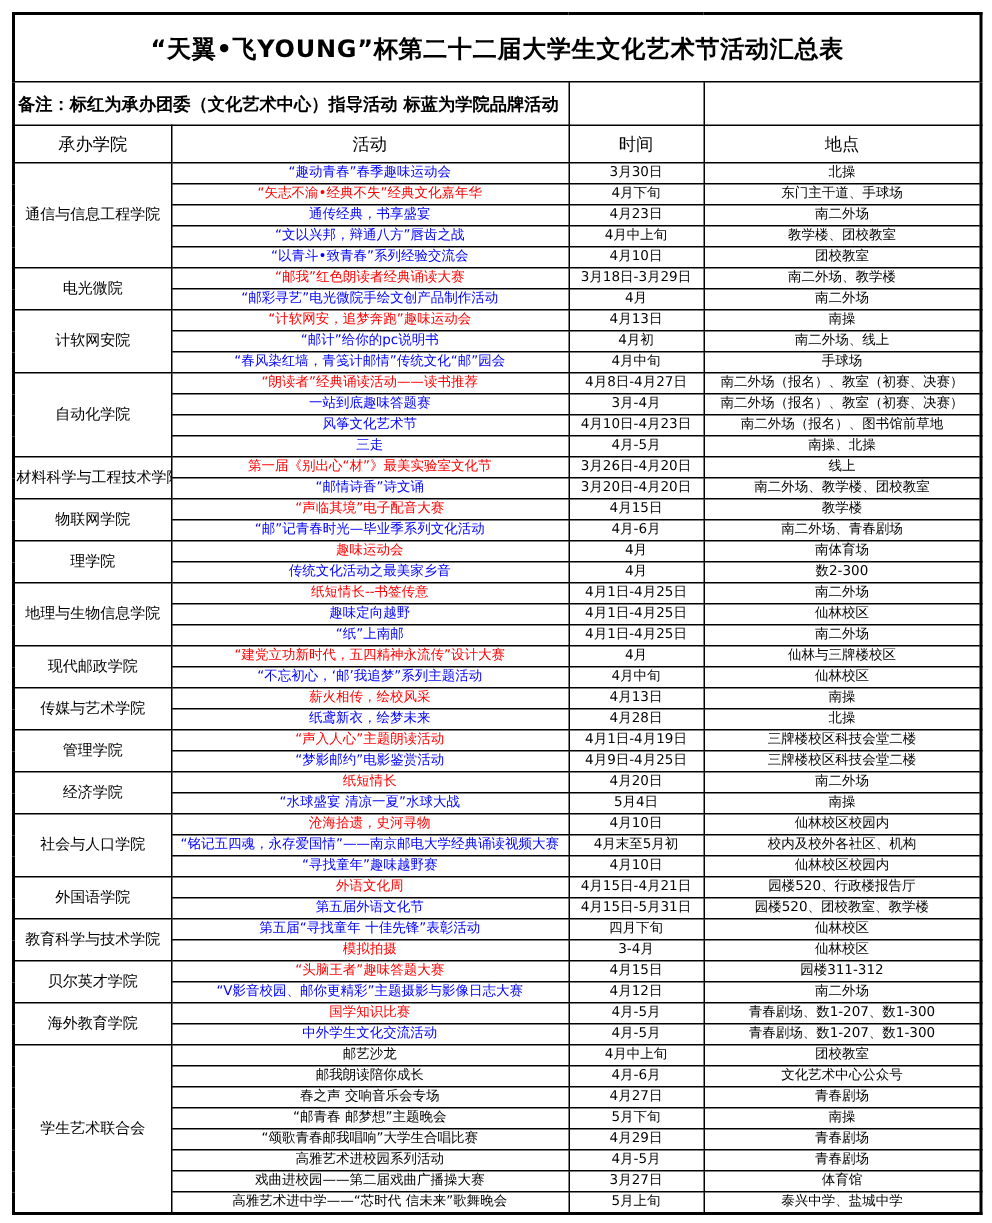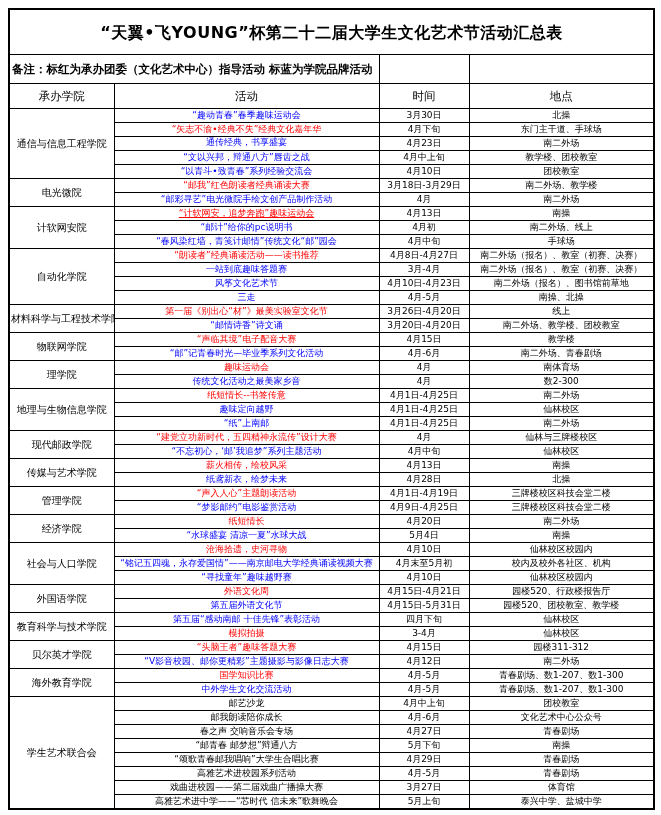--- a/index.html
+++ b/index.html
@@ -49,21 +49,21 @@
           <td style="color: rgb(0, 0, 255);">“趣动青春”春季趣味运动会</td>
           <td>3月30日</td>
           <td>北操</td>
         </tr>
         <tr>
           <td style="color: rgb(255, 0, 0);">“矢志不渝•经典不失”经典文化嘉年华</td>
           <td>4月下旬</td>
           <td>东门主干道、手球场</td>
         </tr>
         <tr>
-          <td style="color: rgb(0, 0, 255); font-family: Liberation Mono, monospace;">通传经典，书享盛宴</td>
+          <td style="color: rgb(0, 0, 255);">通传经典，书享盛宴</td>
           <td>4月23日</td>
           <td>南二外场</td>
         </tr>
         <tr>
           <td style="color: rgb(0, 0, 255);">“文以兴邦，辩通八方”唇齿之战</td>
           <td>4月中上旬</td>
           <td>教学楼、团校教室</td>
         </tr>
         <tr>
           <td style="color: rgb(0, 0, 255);">“以青斗•致青春”系列经验交流会</td>
@@ -76,21 +76,21 @@
           <td>3月18日-3月29日</td>
           <td>南二外场、教学楼</td>
         </tr>
         <tr>
           <td style="color: rgb(0, 0, 255); margin-left: 12px;">“邮彩寻艺”电光微院手绘文创产品制作活动</td>
           <td>4月</td>
           <td>南二外场</td>
         </tr>
         <tr>
           <td rowspan="3" class="college">计软网安院</td>
-          <td style="color: rgb(255, 0, 0); text-decoration: underline;">“计软网安，追梦奔跑”趣味运动会</td>
+          <td style="color: rgb(255, 0, 0);">“计软网安，追梦奔跑”趣味运动会</td>
           <td>4月13日</td>
           <td>南操</td>
         </tr>
         <tr>
           <td style="color: rgb(0, 0, 255);">“邮计”给你的pc说明书</td>
           <td>4月初</td>
           <td>南二外场、线上</td>
         </tr>
         <tr>
           <td style="color: rgb(0, 0, 255);">“春风染红墙，青笺计邮情”传统文化“邮”园会</td>
@@ -233,21 +233,21 @@
           <td>4月15日-4月21日</td>
           <td>园楼520、行政楼报告厅</td>
         </tr>
         <tr>
           <td style="color: rgb(0, 0, 255);">第五届外语文化节</td>
           <td>4月15日-5月31日</td>
           <td>园楼520、团校教室、教学楼</td>
         </tr>
         <tr>
           <td rowspan="2" class="college">教育科学与技术学院</td>
-          <td style="color: rgb(0, 0, 255);">第五届“感动南邮 十佳先锋”表彰活动</td>
+          <td style="color: rgb(0, 0, 255);">第五届“寻找童年 十佳先锋”表彰活动</td>
           <td>四月下旬</td>
           <td>仙林校区</td>
         </tr>
         <tr>
           <td style="color: rgb(255, 0, 0);">模拟拍摄</td>
           <td>3-4月</td>
           <td>仙林校区</td>
         </tr>
         <tr>
           <td rowspan="2" class="college">贝尔英才学院</td>
@@ -281,21 +281,21 @@
           <td style="color: rgb(0, 0, 0);">邮我朗读陪你成长</td>
           <td>4月-6月</td>
           <td>文化艺术中心公众号</td>
         </tr>
         <tr>
           <td style="color: rgb(0, 0, 0);">春之声 交响音乐会专场</td>
           <td>4月27日</td>
           <td>青春剧场</td>
         </tr>
         <tr>
-          <td style="color: rgb(0, 0, 0);">“邮青春 邮梦想”辩通八方</td>
+          <td style="color: rgb(0, 0, 0);">“邮青春 邮梦想”主题晚会</td>
           <td>5月下旬</td>
           <td>南操</td>
         </tr>
         <tr>
           <td style="color: rgb(0, 0, 0);">“颂歌青春邮我唱响”大学生合唱比赛</td>
           <td>4月29日</td>
           <td>青春剧场</td>
         </tr>
         <tr>
           <td style="color: rgb(0, 0, 0);">高雅艺术进校园系列活动</td>

